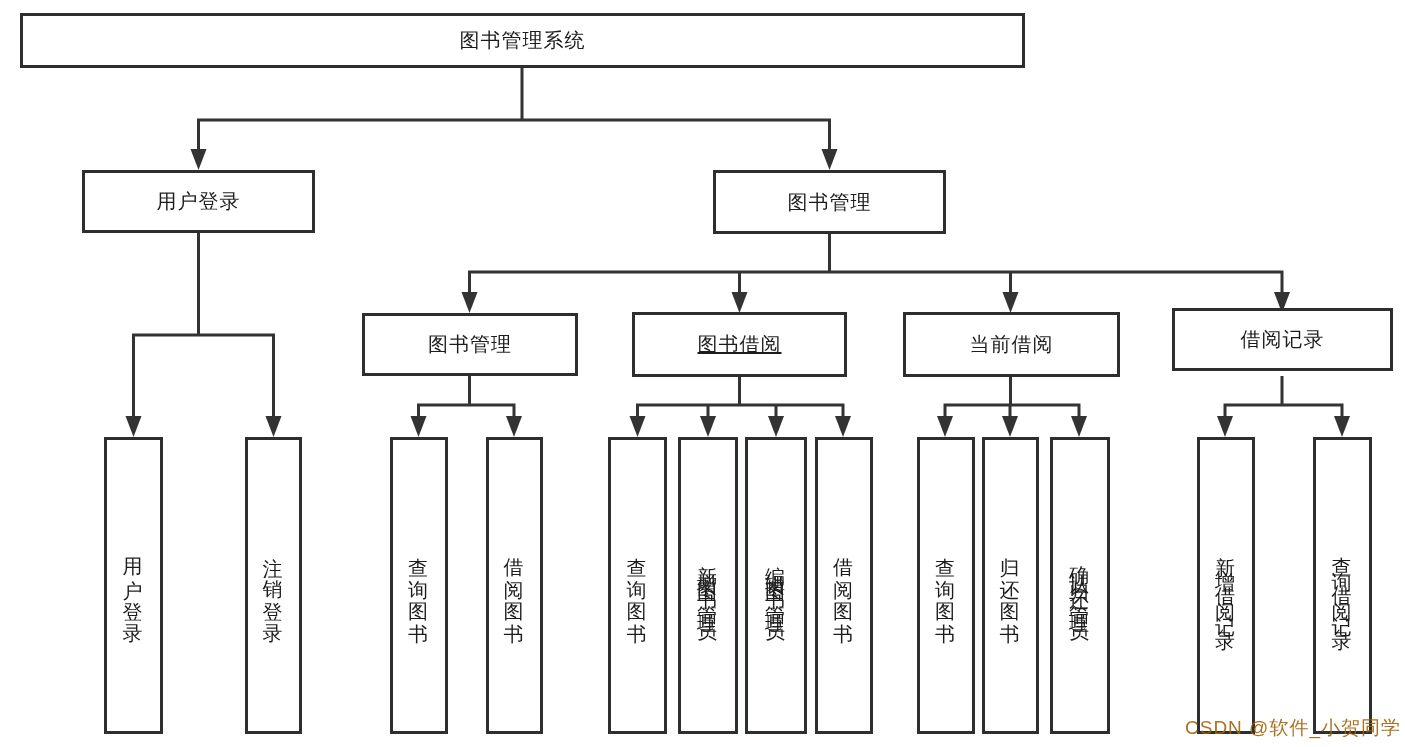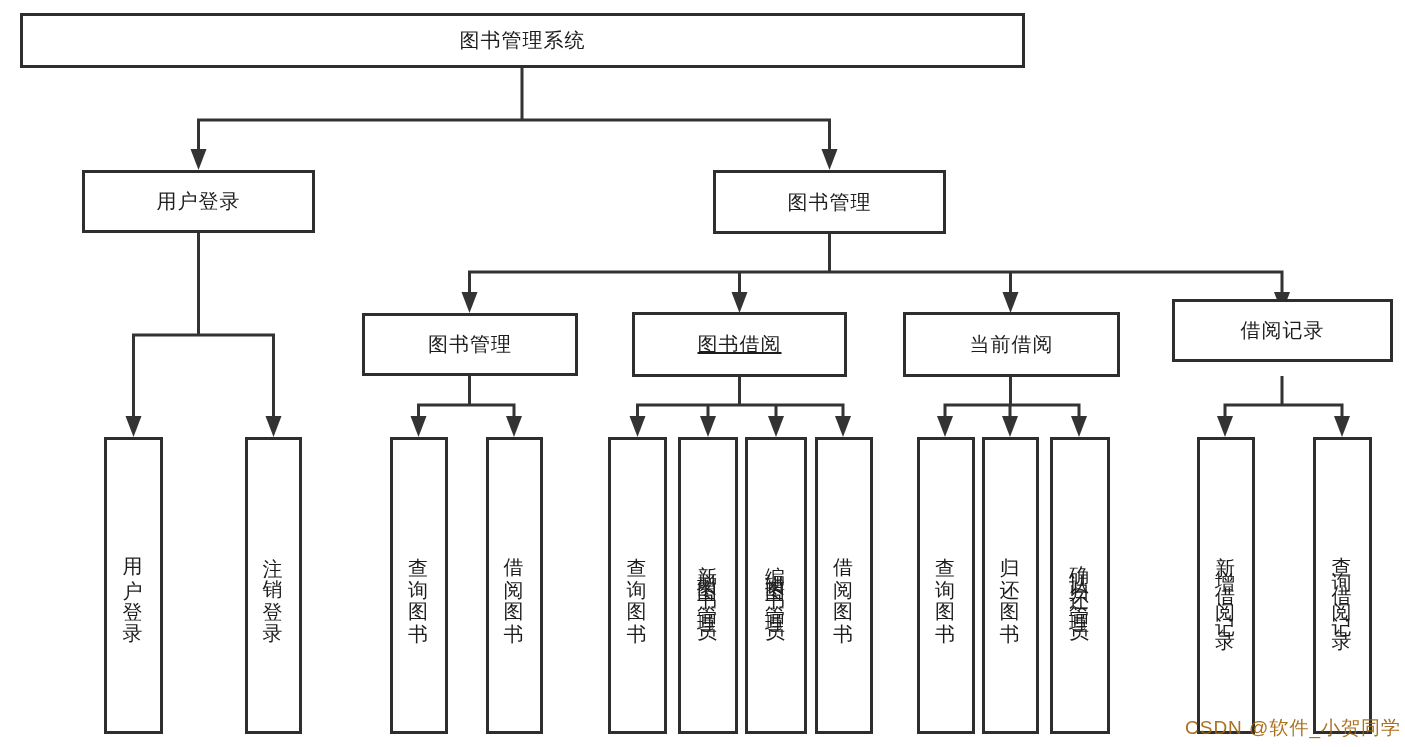--- a/index.html
+++ b/index.html
@@ -83,21 +83,21 @@
 
   <div class="box" style="left:362px;top:313px;width:216px;height:63px;">
     <span>图书管理</span>
   </div>
   <div class="box" style="left:632px;top:312px;width:215px;height:65px;text-decoration:underline;">
     <span>图书借阅</span>
   </div>
   <div class="box" style="left:903px;top:312px;width:217px;height:65px;">
     <span>当前借阅</span>
   </div>
-  <div class="box" style="left:1172px;top:299px;width:221px;height:63px;">
+  <div class="box" style="left:1172px;top:308px;width:221px;height:63px;">
     <span>借阅记录</span>
   </div>
 
   <div class="box leaf" style="left:104px;top:437px;width:59px;height:297px;">用户登录</div>
   <div class="box leaf" style="left:245px;top:437px;width:57px;height:297px;">注销登录</div>
 
   <div class="box leaf" style="left:390px;top:437px;width:58px;height:297px;">查询图书</div>
   <div class="box leaf" style="left:486px;top:437px;width:57px;height:297px;">借阅图书</div>
 
   <div class="box leaf" style="left:608px;top:437px;width:59px;height:297px;">查询图书</div>

